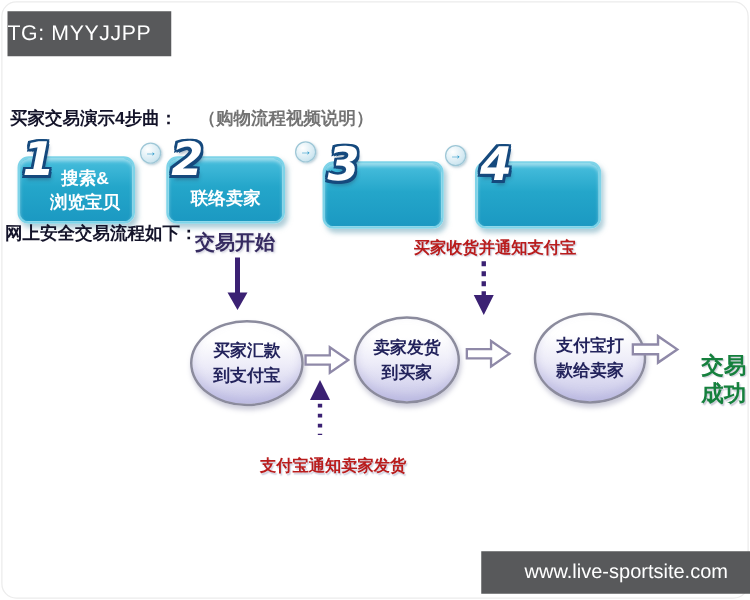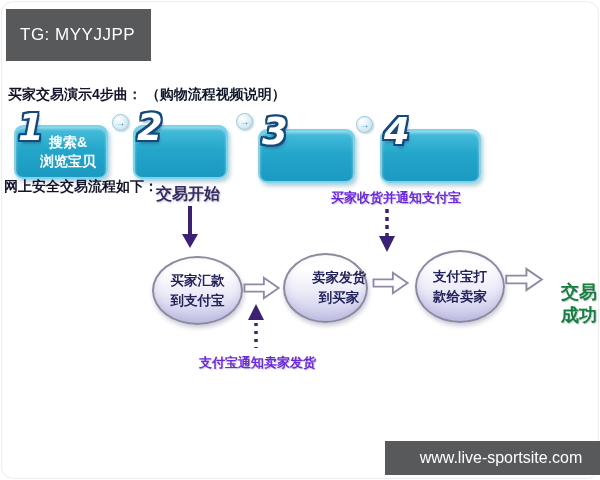--- a/index.html
+++ b/index.html
@@ -3,26 +3,26 @@
 <meta charset="utf-8">
 <style>
   html,body{margin:0;padding:0;}
   body{
     width:600px;height:480px;position:relative;background:#ffffff;
     font-family:"Liberation Sans","DejaVu Sans",sans-serif;overflow:hidden;
   }
   .frame{position:absolute;inset:1px;border:1px solid #ececec;border-radius:12px;pointer-events:none;}
   
   .wm-bar{position:absolute;background:#58595b;color:#fff;display:flex;align-items:center;}
-  .wm-header{left:6px;top:9px;width:131px;height:52px;padding-left:14px;font-size:17px;letter-spacing:.5px;}
+  .wm-header{left:6px;top:9px;width:131px;height:36px;padding-left:0;font-size:17px;letter-spacing:.5px;}
   .wm-footer{left:385px;top:441px;width:232px;height:34px;justify-content:center;font-size:16px;}
   
   .intro{position:absolute;left:8px;top:86px;font-size:14px;font-weight:bold;white-space:nowrap;}
   .intro .t{color:#14142a;}
-  .intro .sub{color:#0f172a;margin-left:4px;cursor:pointer;}
+  .intro .sub{color:#737373;margin-left:17px;cursor:pointer;}
   
   .step-box{
     position:absolute;border-radius:9px;
     background:linear-gradient(to bottom,#48bedd 0%,#24a6ca 45%,#1b99c2 100%);
     border:2px solid #7ed3e8;
     box-shadow:2px 3px 4px rgba(110,165,185,.55), inset 0 2px 3px rgba(255,255,255,.45);
     color:#fff;font-weight:bold;font-size:14px;line-height:1.35;
     display:flex;align-items:center;justify-content:center;text-align:center;
     white-space:pre-line;
   }
@@ -42,38 +42,38 @@
     position:absolute;width:15px;height:15px;border-radius:50%;
     background:radial-gradient(circle at 35% 30%,#ffffff,#cfe7f1 70%,#a8cddd);
     border:1px solid #9cc6d6;color:#1f93c6;font-size:10px;font-weight:bold;
     display:flex;align-items:center;justify-content:center;
     box-shadow:1px 1px 2px rgba(120,160,180,.5);
   }
   .c1{left:112px;top:114px;}.c2{left:236px;top:113px;}.c3{left:356px;top:116px;}
   
   .flow-heading{position:absolute;left:4px;top:178px;font-size:14px;font-weight:bold;color:#14142a;white-space:nowrap;}
   .start-label{position:absolute;left:156px;top:184px;width:74px;text-align:left;font-size:16px;font-weight:bold;color:#352a60;text-shadow:1px 1px 2px rgba(80,80,130,.35);}
-  .annot{position:absolute;font-size:13px;font-weight:bold;color:#6d28d9;text-align:center;text-shadow:1px 1px 1px rgba(90,90,140,.3);}
+  .annot{position:absolute;font-size:13px;font-weight:bold;color:#b91c1c;text-align:center;text-shadow:1px 1px 1px rgba(90,90,140,.3);}
   .annot-top{left:323px;top:189px;width:146px;}
-  .annot-bottom{left:190px;top:354px;width:135px;}
+  .annot-bottom{left:190px;top:364px;width:135px;text-align:right;}
   .arrow{position:absolute;}
   .a-start{left:180px;top:205px;width:20px;height:44px;}
   .a-dash-down{left:377px;top:207px;width:20px;height:46px;}
   .a-dash-up{left:246px;top:303px;width:20px;height:47px;}
   .node{
     position:absolute;border-radius:50%;
     border:2px solid #8b8b9d;
     background:linear-gradient(to bottom,#ffffff 22%,#ecebf8 55%,#c7c6e8 100%);
     box-shadow:1px 3px 4px rgba(125,125,160,.4), inset 0 -4px 8px rgba(160,158,210,.35);
     display:flex;align-items:center;justify-content:center;text-align:center;
     font-size:13.5px;font-weight:bold;color:#23235c;line-height:1.45;white-space:pre-line;
   }
   .n1{left:152px;top:256px;width:87px;height:65px;}
-  .n2{left:283px;top:253px;width:81px;height:66px;justify-content:flex-end;}
-  .n3{left:415px;top:250px;width:86px;height:69px;align-items:center;}
+  .n2{left:283px;top:253px;width:81px;height:66px;}
+  .n3{left:427px;top:250px;width:86px;height:69px;align-items:center;}
   .block-arrow{position:absolute;}
   .b1{left:243px;top:276px;width:38px;height:24px;}
   .b2{left:372px;top:271px;width:38px;height:24px;}
   .b3{left:505px;top:267px;width:39px;height:25px;}
   .end-label{
     position:absolute;left:545px;top:263px;width:52px;
     font-size:18px;font-weight:bold;color:#15803d;text-align:right;
     line-height:1.3;white-space:pre-line;text-shadow:1px 1px 1px rgba(80,80,120,.3);margin-top:18px;
   }
   svg{display:block;width:100%;height:100%;}
@@ -95,20 +95,21 @@
   <span class="step-num">1</span>
   <span class="lbl">搜索&amp;
 浏览宝贝</span>
 </div>
 <div class="circle-arrow c1">
     <span>→</span>
   </div>
 
 <div class="step-box s2">
   <span class="step-num">2</span>
+  <span class="lbl">联络卖家</span>
 </div>
 <div class="circle-arrow c2">
     <span>→</span>
   </div>
 
 <div class="step-box s3">
   <span class="step-num">3</span>
 </div>
 <div class="circle-arrow c3">
     <span>→</span>

